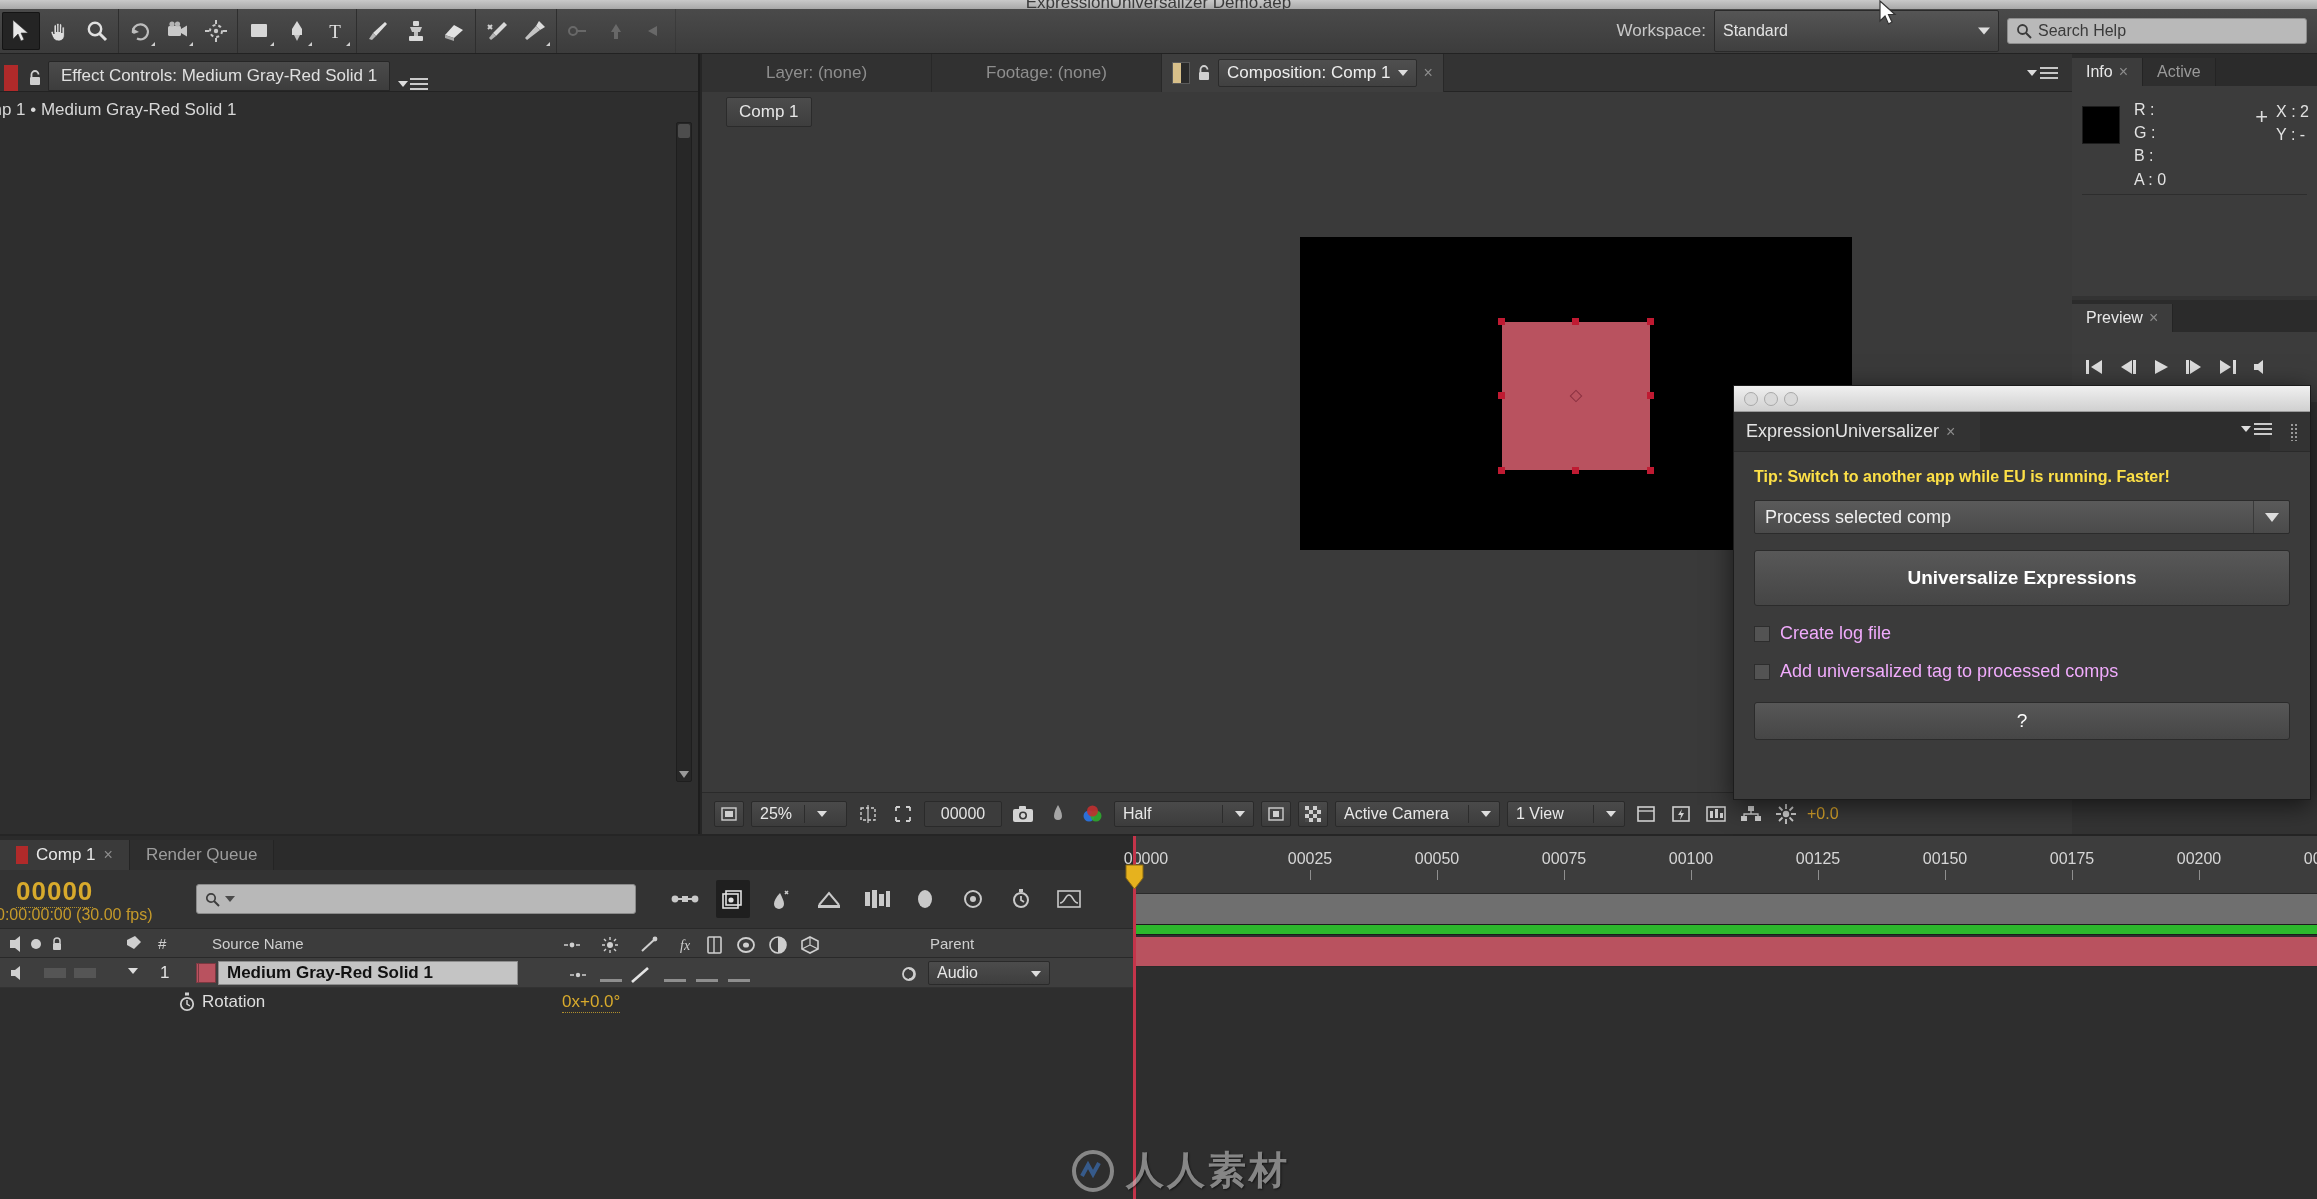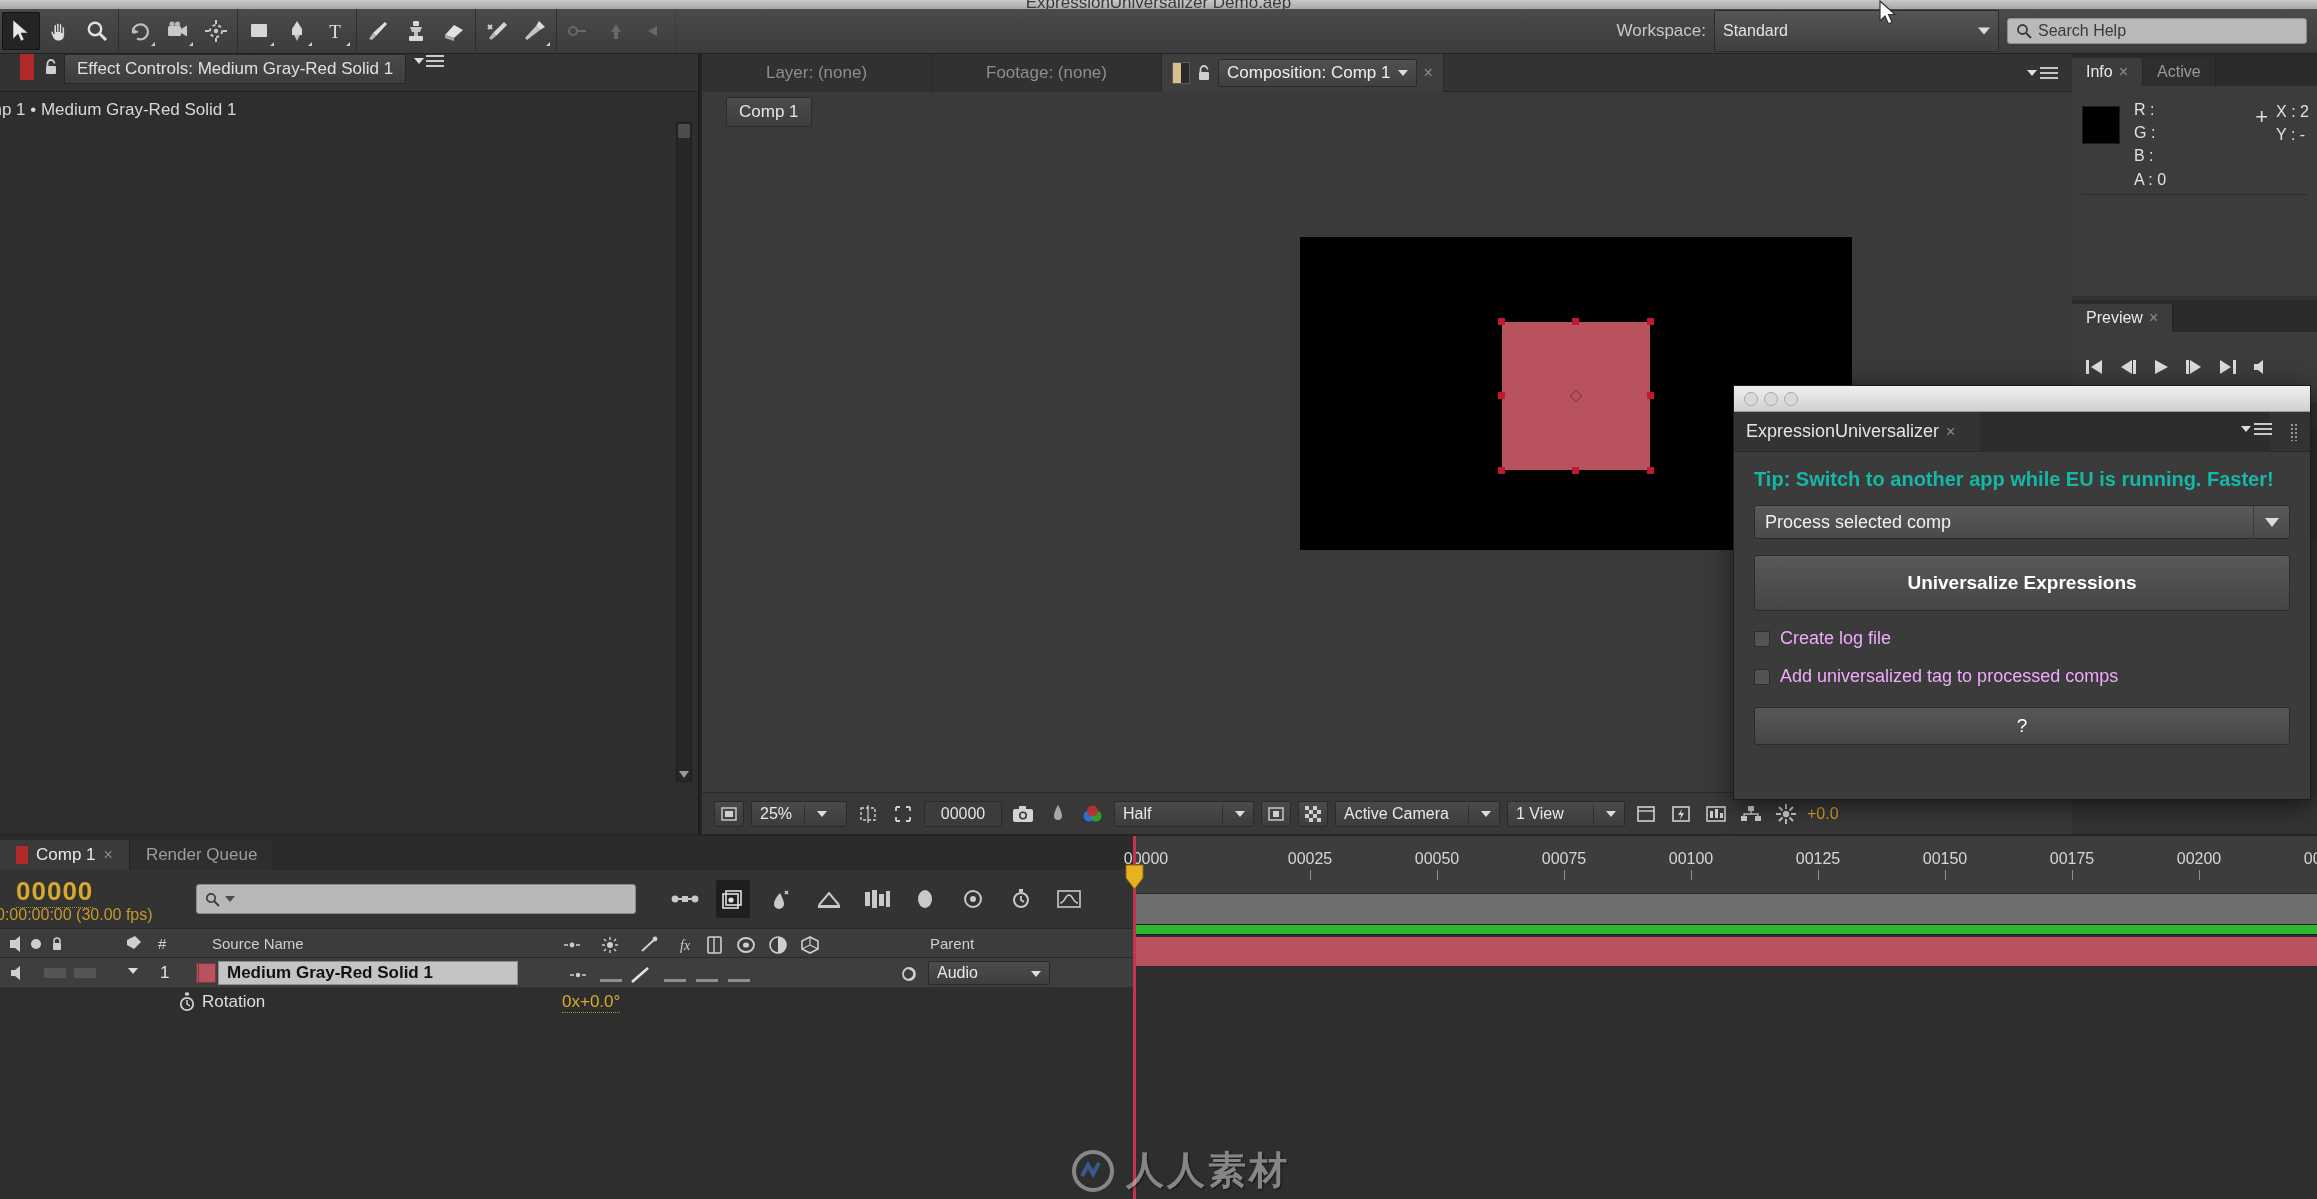--- a/index.html
+++ b/index.html
@@ -55,21 +55,21 @@
     width: 300px; height: 26px; background: #b9b9b9; border: 1px solid #8d8d8d; border-radius: 3px;
     display: flex; align-items: center; gap: 6px; padding: 0 8px; color: #3a3a3a; font-size: 16px;
   }
 
   
   .left-panel {
     position: absolute; left: 0; top: 54px; width: 700px; height: 780px;
     background: #2e2e2e; border-right: 2px solid #1d1d1d;
   }
   .ec-tabrow {
-    height: 38px; background: #333; display: flex; align-items: flex-start; padding-left: 20px;
+    height: 38px; background: #333; display: flex; align-items: flex-end; padding-left: 4px;
     border-bottom: 1px solid #222; position: relative;
   }
   .redchip { width: 14px; height: 26px; background: #b02a2a; margin-right: 4px; }
   .lockbtn { width: 26px; height: 26px; display:flex;align-items:center;justify-content:center; color:#cfcfcf; }
   .ec-tab {
     height: 30px; background: linear-gradient(#4b4b4b,#3d3d3d); border: 1px solid #262626;
     display: flex; align-items: center; padding: 0 12px; color: #e0e0e0; font-size: 17px;
     border-radius: 2px 2px 0 0;
   }
   .panelmenu { margin-left: 8px; display:flex; align-items:center; gap:2px; color:#cacaca; }
@@ -168,21 +168,21 @@
   }
   .dot { width: 14px; height: 14px; border-radius: 50%; background: #d9d9d9; border:1px solid #a9a9a9; }
   .eu-tabrow { height: 40px; background: #333; display: flex; align-items: center;
      padding-left: 12px; position: relative; border-bottom:1px solid #2a2a2a;}
   .eu-tab { display:flex; align-items:center; gap:7px; color:#e4e4e4; font-size:18px; }
   .eu-tabbg { position:absolute; left:246px; top:0; width:290px; height:40px; background:#2d2d2d;}
   .eu-menu { position:absolute; right: 38px; top:10px; display:flex; gap:3px; align-items:center; color:#c9c9c9;}
   .eu-grip { position:absolute; right:12px; top:11px; width:8px; height:18px;
      background-image: radial-gradient(#9a9a9a 40%, transparent 41%); background-size: 4px 4px;}
   .eu-body { padding: 16px 20px; }
-  .eu-tip { color: #14b8a6; font-size: 20px; font-weight: bold; margin-bottom: 14px; white-space: nowrap;}
+  .eu-tip { color: #fde047; font-size: 16px; font-weight: bold; margin-bottom: 14px; white-space: nowrap;}
   .eu-select { height: 34px; background: linear-gradient(#5a5a5a,#4a4a4a); border:1px solid #2b2b2b;
      border-radius:2px; display:flex; align-items:center; padding:0 10px; color:#f0f0f0; font-size:18px;
      position: relative; }
   .eu-select .arrowbox { position:absolute; right:0; top:0; bottom:0; width:36px;
      display:flex; align-items:center; justify-content:center; border-left:1px solid #3a3a3a;}
   .eu-bigbtn { margin-top: 16px; height: 56px; background: linear-gradient(#585858,#454545);
      border:1px solid #2b2b2b; border-radius:3px; display:flex; align-items:center;
      justify-content:center; color:#fff; font-size:19px; font-weight:bold;}
   .eu-check { margin-top: 17px; display:flex; align-items:center; gap:10px; color:#f0abfc; font-size:18px;}
   .cbox { width:16px; height:16px; background:#535353; border:1px solid #2d2d2d; }

